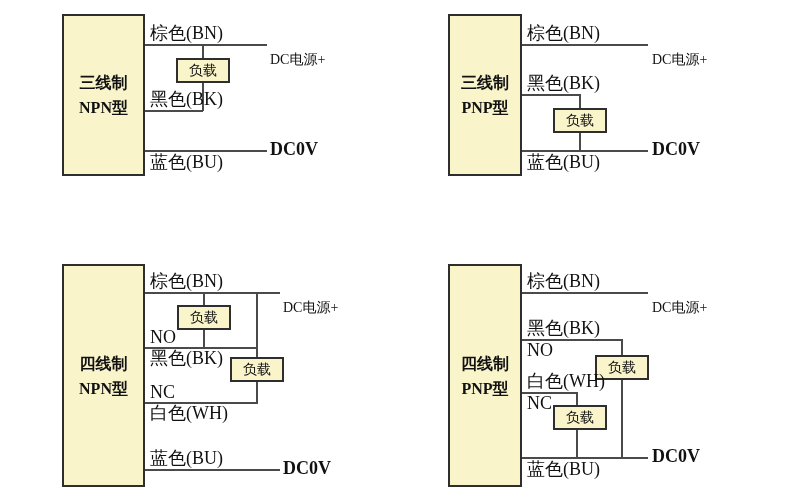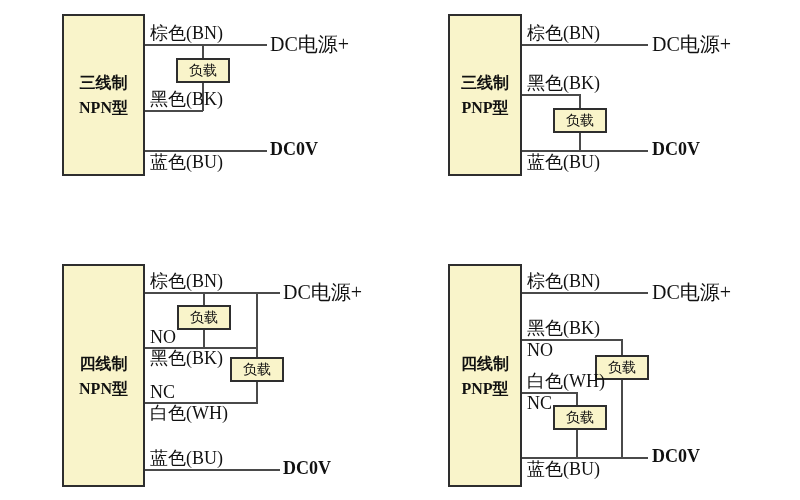--- a/index.html
+++ b/index.html
@@ -12,21 +12,21 @@
     display:flex;flex-direction:column;align-items:center;justify-content:center;box-sizing:border-box;
   }
   .sensor-box .bl{font-size:16px;font-weight:bold;line-height:25px;white-space:nowrap;}
   .load-box{
     position:absolute;background:var(--box-fill,#f9f4ca);border:2px solid var(--box-border,#2e2e2e);
     display:flex;align-items:center;justify-content:center;font-size:14px;box-sizing:border-box;white-space:nowrap;
   }
   .hline{position:absolute;height:2px;background:var(--wire,#4a4a4a);}
   .vline{position:absolute;width:2px;background:var(--wire,#4a4a4a);}
   .wlabel{position:absolute;font-size:18px;line-height:17px;white-space:nowrap;}
-  .plabel{position:absolute;font-size:20px;line-height:16px;white-space:nowrap;}
+  .plabel{position:absolute;font-size:14px;line-height:16px;white-space:nowrap;margin-top:16px;}
   .glabel{position:absolute;font-size:18px;font-weight:bold;line-height:20px;white-space:nowrap;}
 </style>
 </head>
 <body>
 
 <div class="canvas">
 
   <div class="sensor-box" style="left:62px;top:14px;width:83px;height:162px">
     <div class="bl">三线制</div>
     <div class="bl">NPN型</div>

